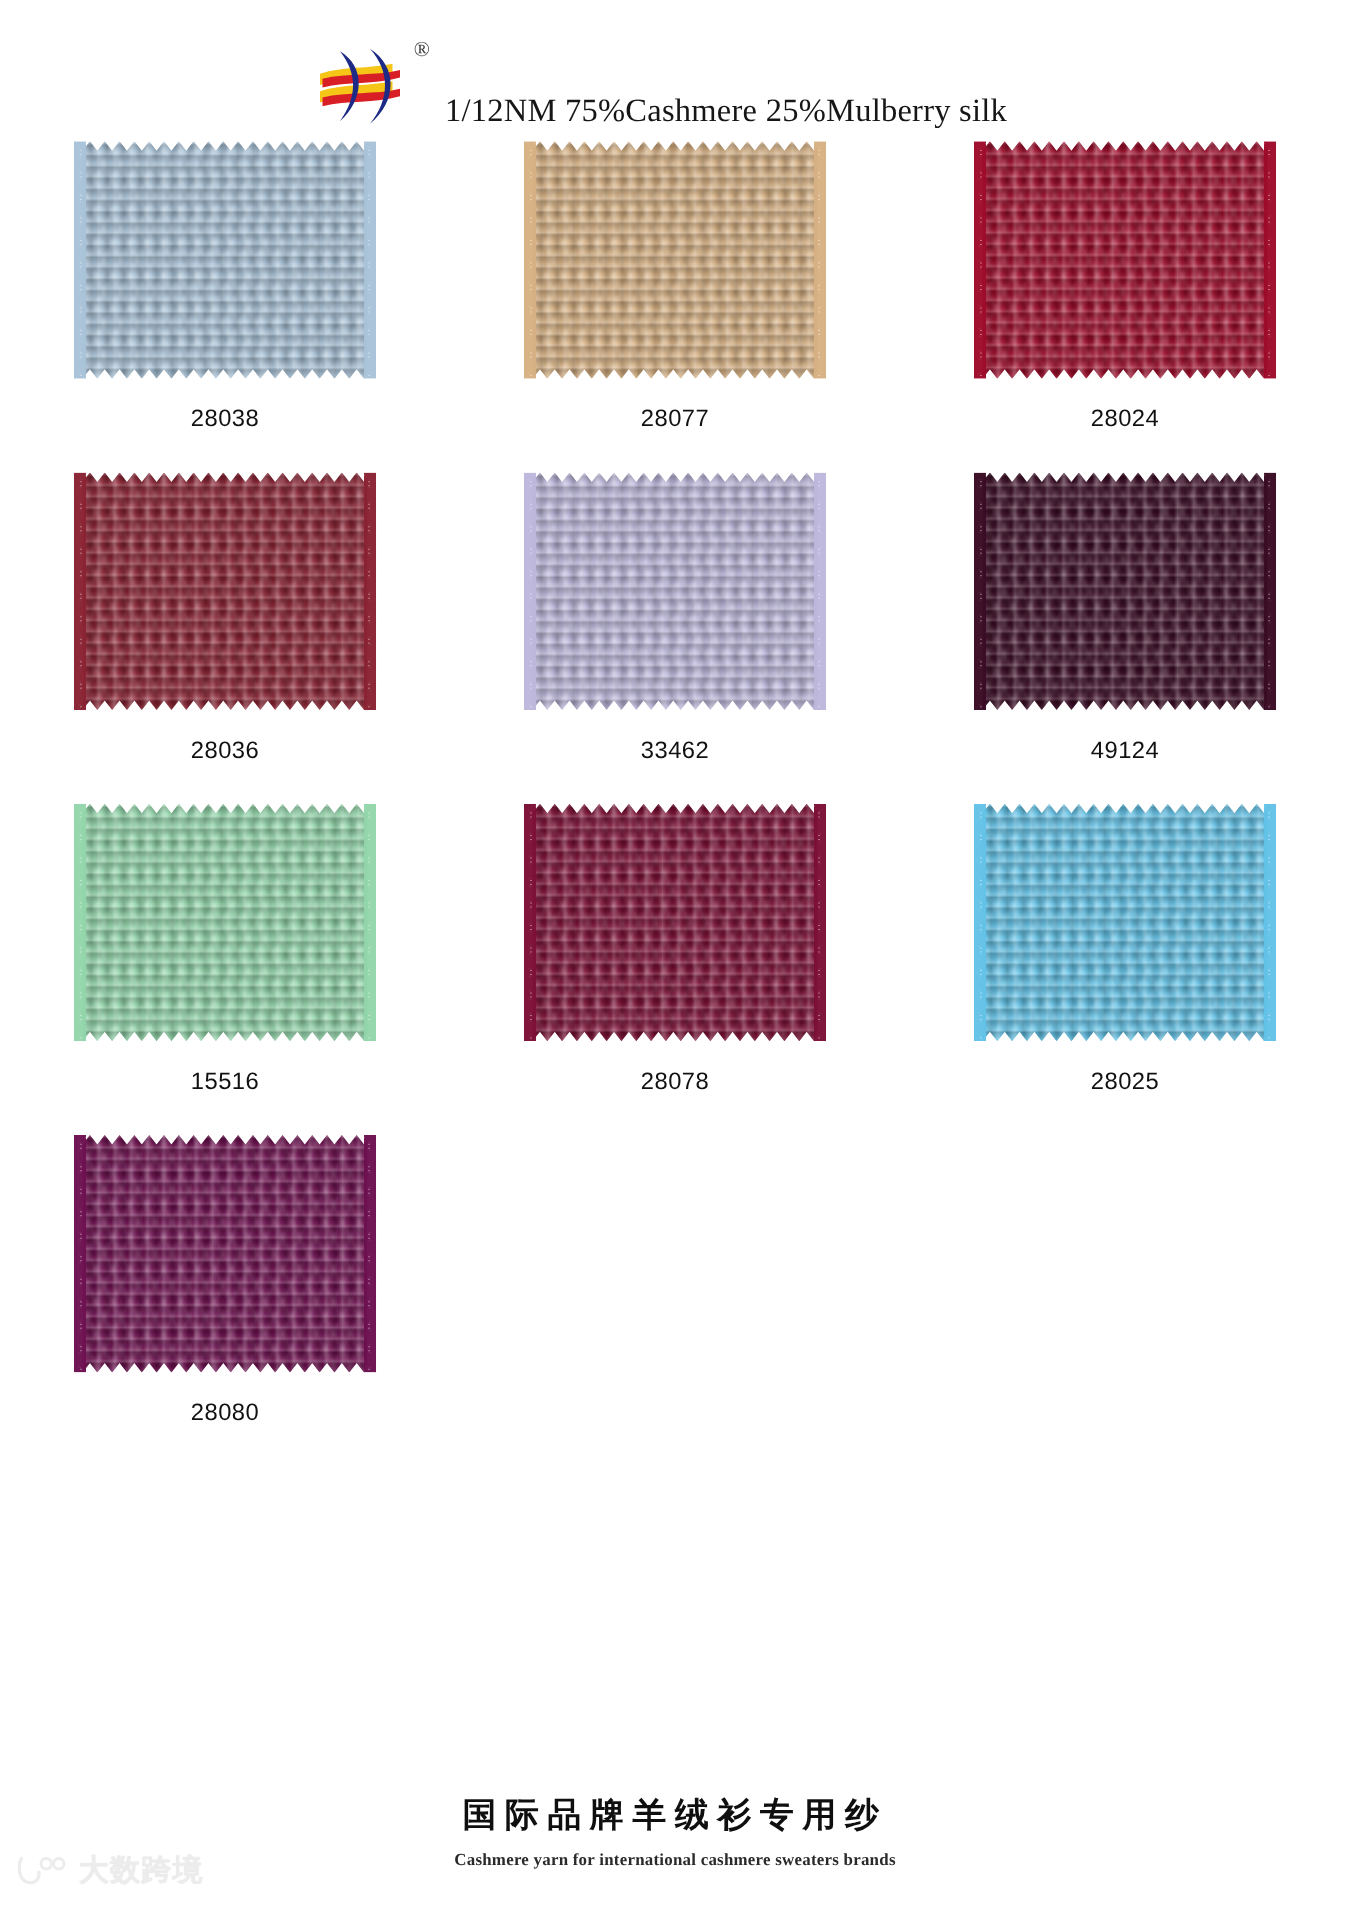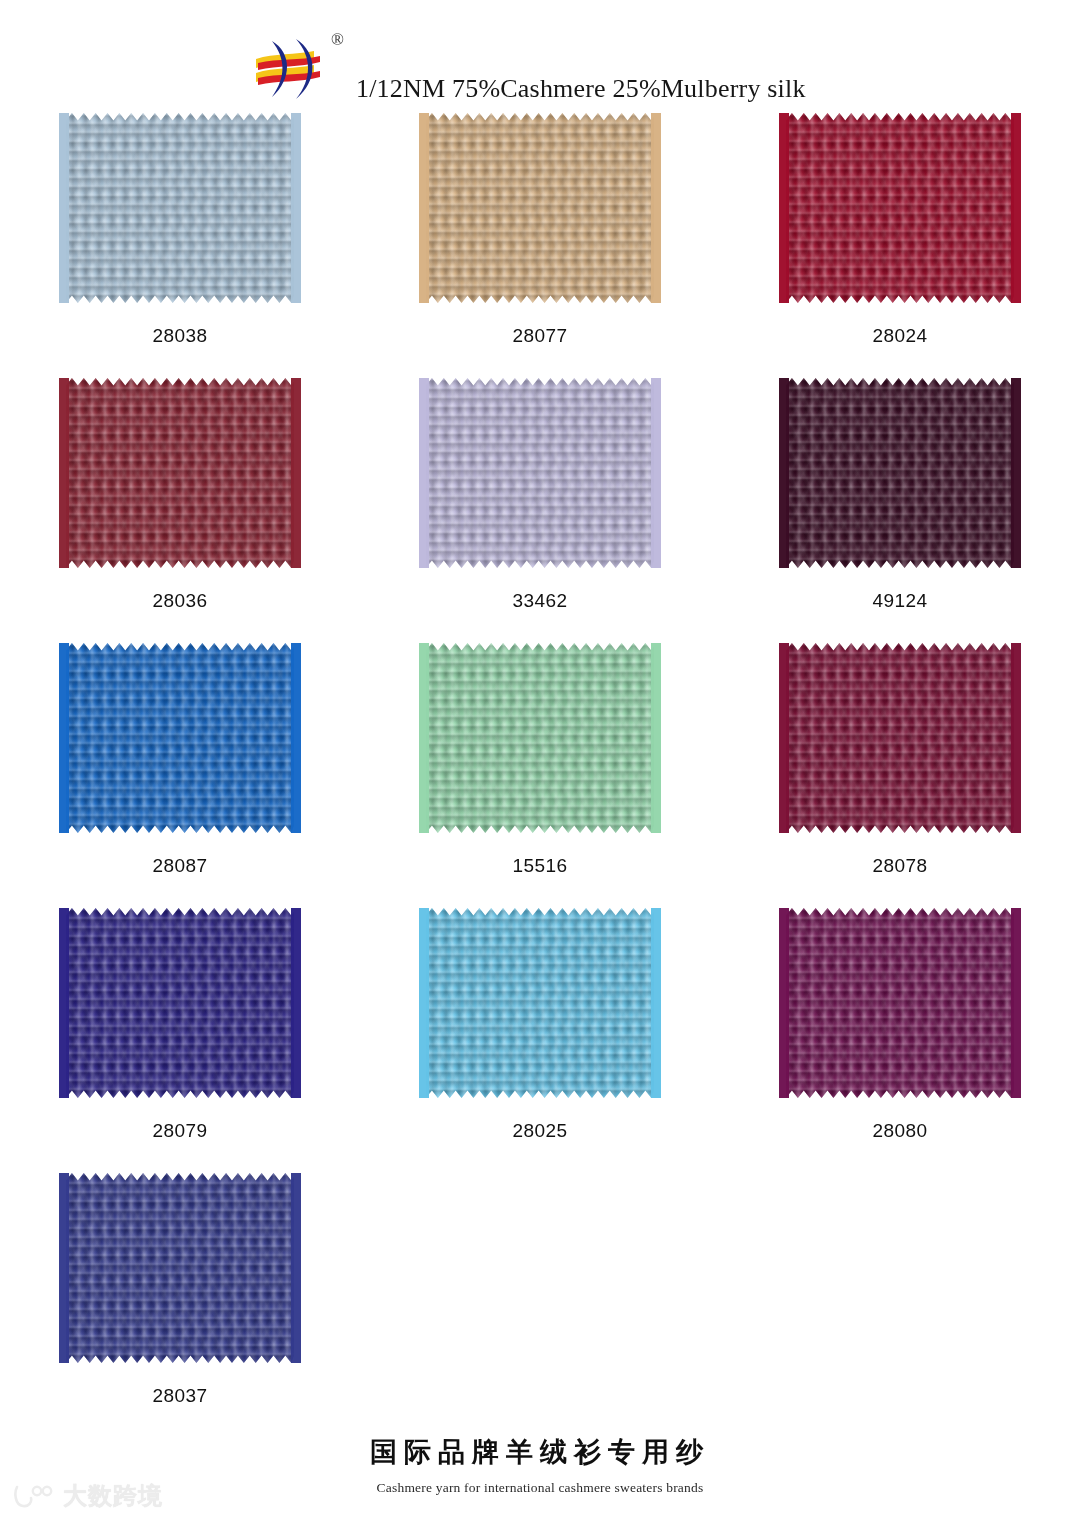--- a/index.html
+++ b/index.html
@@ -186,20 +186,21 @@
     letter-spacing: 7px;
     color: #0f0f0f;
     font-family: "DejaVu Sans", "Liberation Sans", sans-serif;
   }
   .footer-en {
     margin-top: 10px;
     font-size: 13.5px;
     color: #2a2a2a;
     letter-spacing: 0.2px;
     font-family: "Liberation Serif", "DejaVu Serif", serif;
+    font-weight: bold;
   }
 
   
   .watermark {
     position: absolute;
     left: 14px;
     bottom: 16px;
     display: flex;
     align-items: center;
     gap: 9px;
@@ -279,74 +280,50 @@
     </div>
     <div class="cell">
       <div class="swatch-box" style="--c: #3a0b24;">
         <div class="swatch" style="--c: #3a0b24;"></div>
         <div class="edge-left" style="--c: #3a0b24;"></div>
         <div class="edge-right" style="--c: #3a0b24;"></div>
       </div>
       <div class="swatch-code">49124</div>
     </div>
     <div class="cell">
-      <div class="swatch-box" style="--c: #1468c8;">
-        <div class="swatch" style="--c: #1468c8;"></div>
-        <div class="edge-left" style="--c: #1468c8;"></div>
-        <div class="edge-right" style="--c: #1468c8;"></div>
-      </div>
-      <div class="swatch-code">28087</div>
-    </div>
-    <div class="cell">
       <div class="swatch-box" style="--c: #93d6ab;">
         <div class="swatch" style="--c: #93d6ab;"></div>
         <div class="edge-left" style="--c: #93d6ab;"></div>
         <div class="edge-right" style="--c: #93d6ab;"></div>
       </div>
       <div class="swatch-code">15516</div>
     </div>
     <div class="cell">
       <div class="swatch-box" style="--c: #7c0f35;">
         <div class="swatch" style="--c: #7c0f35;"></div>
         <div class="edge-left" style="--c: #7c0f35;"></div>
         <div class="edge-right" style="--c: #7c0f35;"></div>
       </div>
       <div class="swatch-code">28078</div>
     </div>
     <div class="cell">
-      <div class="swatch-box" style="--c: #2b2287;">
-        <div class="swatch" style="--c: #2b2287;"></div>
-        <div class="edge-left" style="--c: #2b2287;"></div>
-        <div class="edge-right" style="--c: #2b2287;"></div>
-      </div>
-      <div class="swatch-code">28079</div>
-    </div>
-    <div class="cell">
       <div class="swatch-box" style="--c: #63c3e8;">
         <div class="swatch" style="--c: #63c3e8;"></div>
         <div class="edge-left" style="--c: #63c3e8;"></div>
         <div class="edge-right" style="--c: #63c3e8;"></div>
       </div>
       <div class="swatch-code">28025</div>
     </div>
     <div class="cell">
       <div class="swatch-box" style="--c: #6e1050;">
         <div class="swatch" style="--c: #6e1050;"></div>
         <div class="edge-left" style="--c: #6e1050;"></div>
         <div class="edge-right" style="--c: #6e1050;"></div>
       </div>
       <div class="swatch-code">28080</div>
-    </div>
-    <div class="cell">
-      <div class="swatch-box" style="--c: #333a8e;">
-        <div class="swatch" style="--c: #333a8e;"></div>
-        <div class="edge-left" style="--c: #333a8e;"></div>
-        <div class="edge-right" style="--c: #333a8e;"></div>
-      </div>
-      <div class="swatch-code">28037</div>
     </div>
   </div>
 
 <div class="footer">
   <div class="footer-cn">国际品牌羊绒衫专用纱</div>
   <div class="footer-en">Cashmere yarn for international cashmere sweaters brands</div>
 </div>
 
 <div class="watermark">
   <svg class="wm-logo" viewBox="0 0 40 26">

